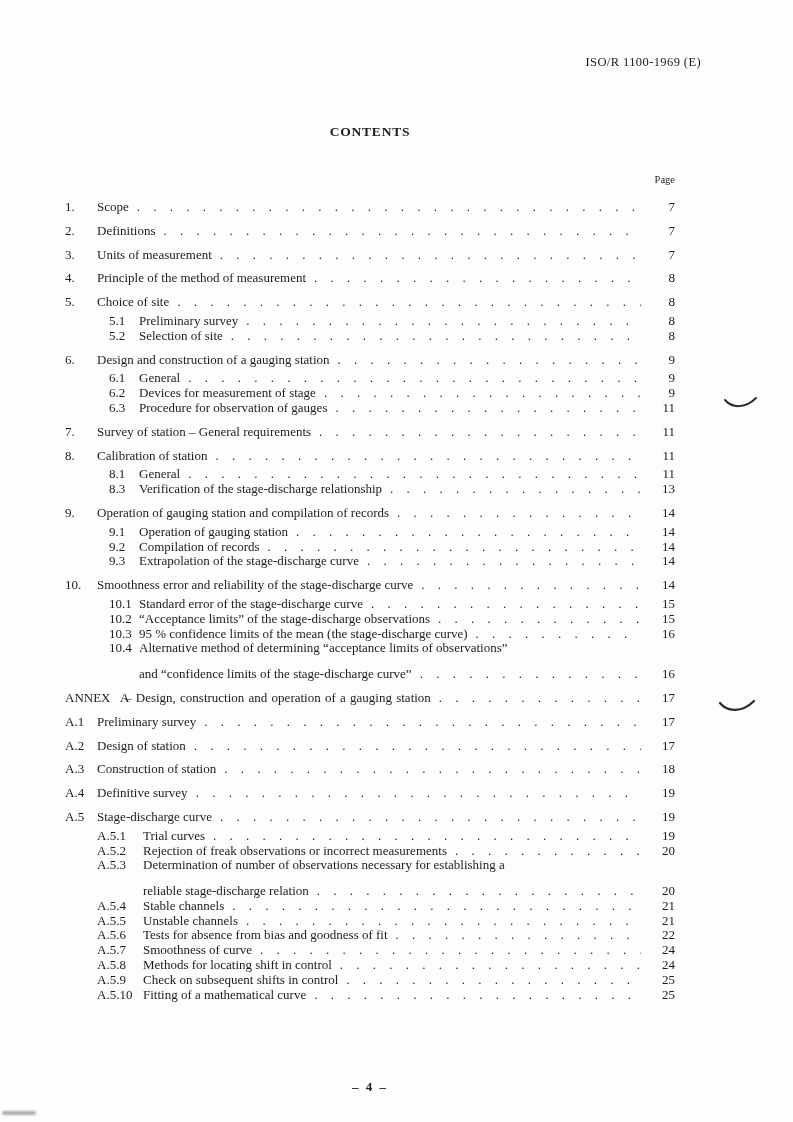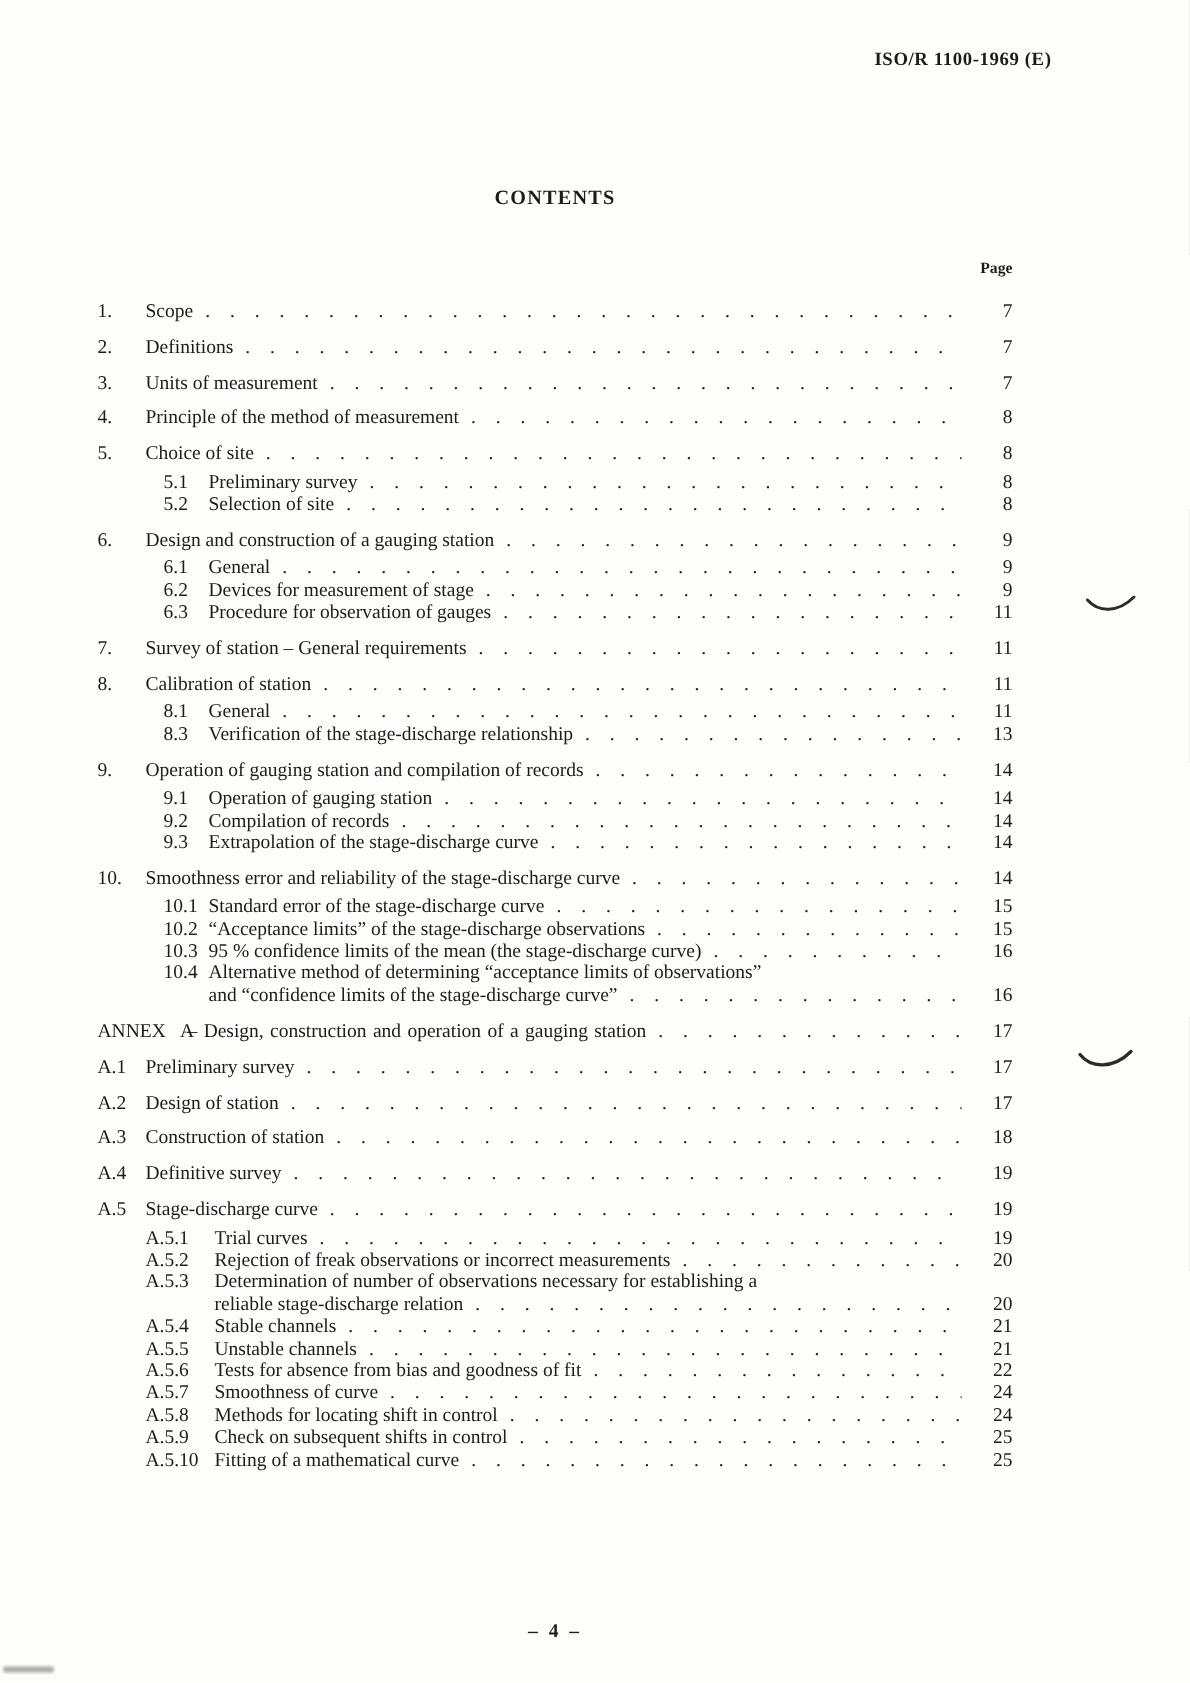--- a/index.html
+++ b/index.html
@@ -9,24 +9,24 @@
     height: 1122px;
     margin: 0 auto;
     background: #fdfdfc;
     color: #1c1c1c;
     font-family: "Liberation Serif", "DejaVu Serif", serif;
     overflow: hidden;
     box-sizing: border-box;
   }
   .doc-ref {
     position: absolute;
-    top: 32px;
+    top: 55px;
     right: 92px;
     font-size: 12.5px;
-    font-weight: bold;
+    font-weight: normal;
     letter-spacing: 0.4px;
     white-space: nowrap;
   }
   .contents-title {
     position: absolute;
     top: 124px;
     left: 65px;
     width: 610px;
     margin: 0;
     text-align: center;
@@ -34,21 +34,21 @@
     font-weight: bold;
     letter-spacing: 0.8px;
   }
   .page-label {
     position: absolute;
     top: 174px;
     left: 65px;
     width: 610px;
     text-align: right;
     font-size: 10.5px;
-    font-weight: bold;
+    font-weight: normal;
   }
   .toc {
     position: absolute;
     top: 191px;
     left: 65px;
     width: 610px;
     font-size: 13px;
   }
   .row {
     display: flex;
@@ -81,21 +81,21 @@
   .level-0 .num     { width: 32px; }
   .level-annex .num { width: 60px; word-spacing: 7px; text-align: right; }
   .level-annex .title { word-spacing: 1px; }
   .level-1 { padding-left: 28px; }
   .level-1 .num { width: 30px; margin-left: 16px; }
   .level-2 { padding-left: 32px; }
   .level-2 .num { width: 46px; }
   
   .m-main { margin-top: 9px; }
   .m-sub-first { margin-top: 4px; }
-  .cont { margin-top: 0; }
+  .cont { margin-top: 11px; }
   .footer {
     position: absolute;
     top: 1079px;
     left: 65px;
     width: 610px;
     text-align: center;
     font-size: 13px;
     font-weight: bold;
     letter-spacing: 2px;
   }

